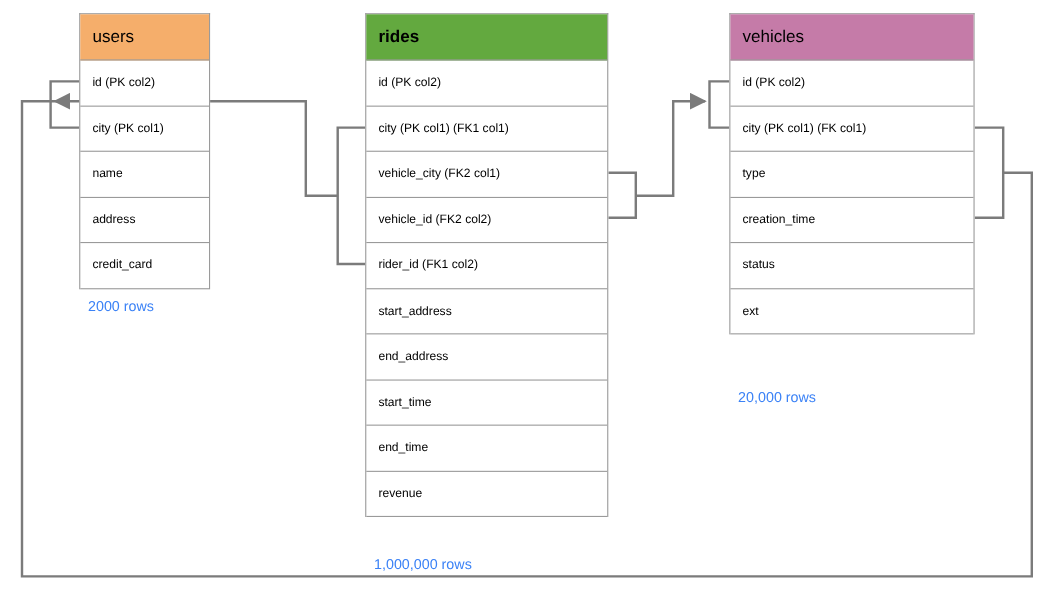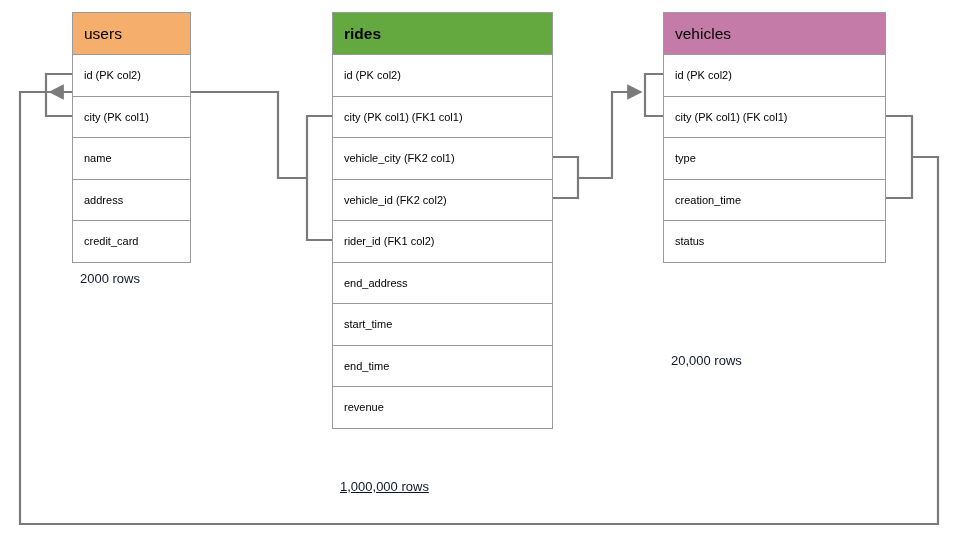--- a/index.html
+++ b/index.html
@@ -45,21 +45,21 @@
     color: #000000;
     white-space: nowrap;
   }
   .row.header {
     font-size: 15.5px;
     height: 42px;
   }
   .rowcount {
     position: absolute;
     font-size: 13px;
-    color: #0f172a;
+    color: #3b82f6;
     white-space: nowrap;
     z-index: 2;
   }
 </style>
 </head>
 <body>
 
 <div id="canvas">
 
   <svg id="wires" viewBox="0 0 960 540" width="960" height="540">
@@ -97,30 +97,32 @@
   </div>
   <div class="rowcount" style="left:80px; top:271px;">2000 rows</div>
 
   <div class="table" style="left:332px; top:12px; width:221px;">
     <div class="row header" style="background:#63a93f;font-weight:bold;">rides</div>
     <div class="row">id (PK col2)</div>
     <div class="row">city (PK col1) (FK1 col1)</div>
     <div class="row">vehicle_city (FK2 col1)</div>
     <div class="row">vehicle_id (FK2 col2)</div>
     <div class="row">rider_id (FK1 col2)</div>
+    <div class="row">start_address</div>
     <div class="row">end_address</div>
     <div class="row">start_time</div>
     <div class="row">end_time</div>
     <div class="row">revenue</div>
   </div>
-  <div class="rowcount" style="left:340px; top:479px;text-decoration:underline;">1,000,000 rows</div>
+  <div class="rowcount" style="left:340px; top:505px;">1,000,000 rows</div>
 
   <div class="table" style="left:663px; top:12px; width:223px;">
     <div class="row header" style="background:#c57ba8;">vehicles</div>
     <div class="row">id (PK col2)</div>
     <div class="row">city (PK col1) (FK col1)</div>
     <div class="row">type</div>
     <div class="row">creation_time</div>
     <div class="row">status</div>
+    <div class="row">ext</div>
   </div>
   <div class="rowcount" style="left:671px; top:353px;text-align:center;">20,000 rows</div>
 
 </div>
 
 </body></html>

